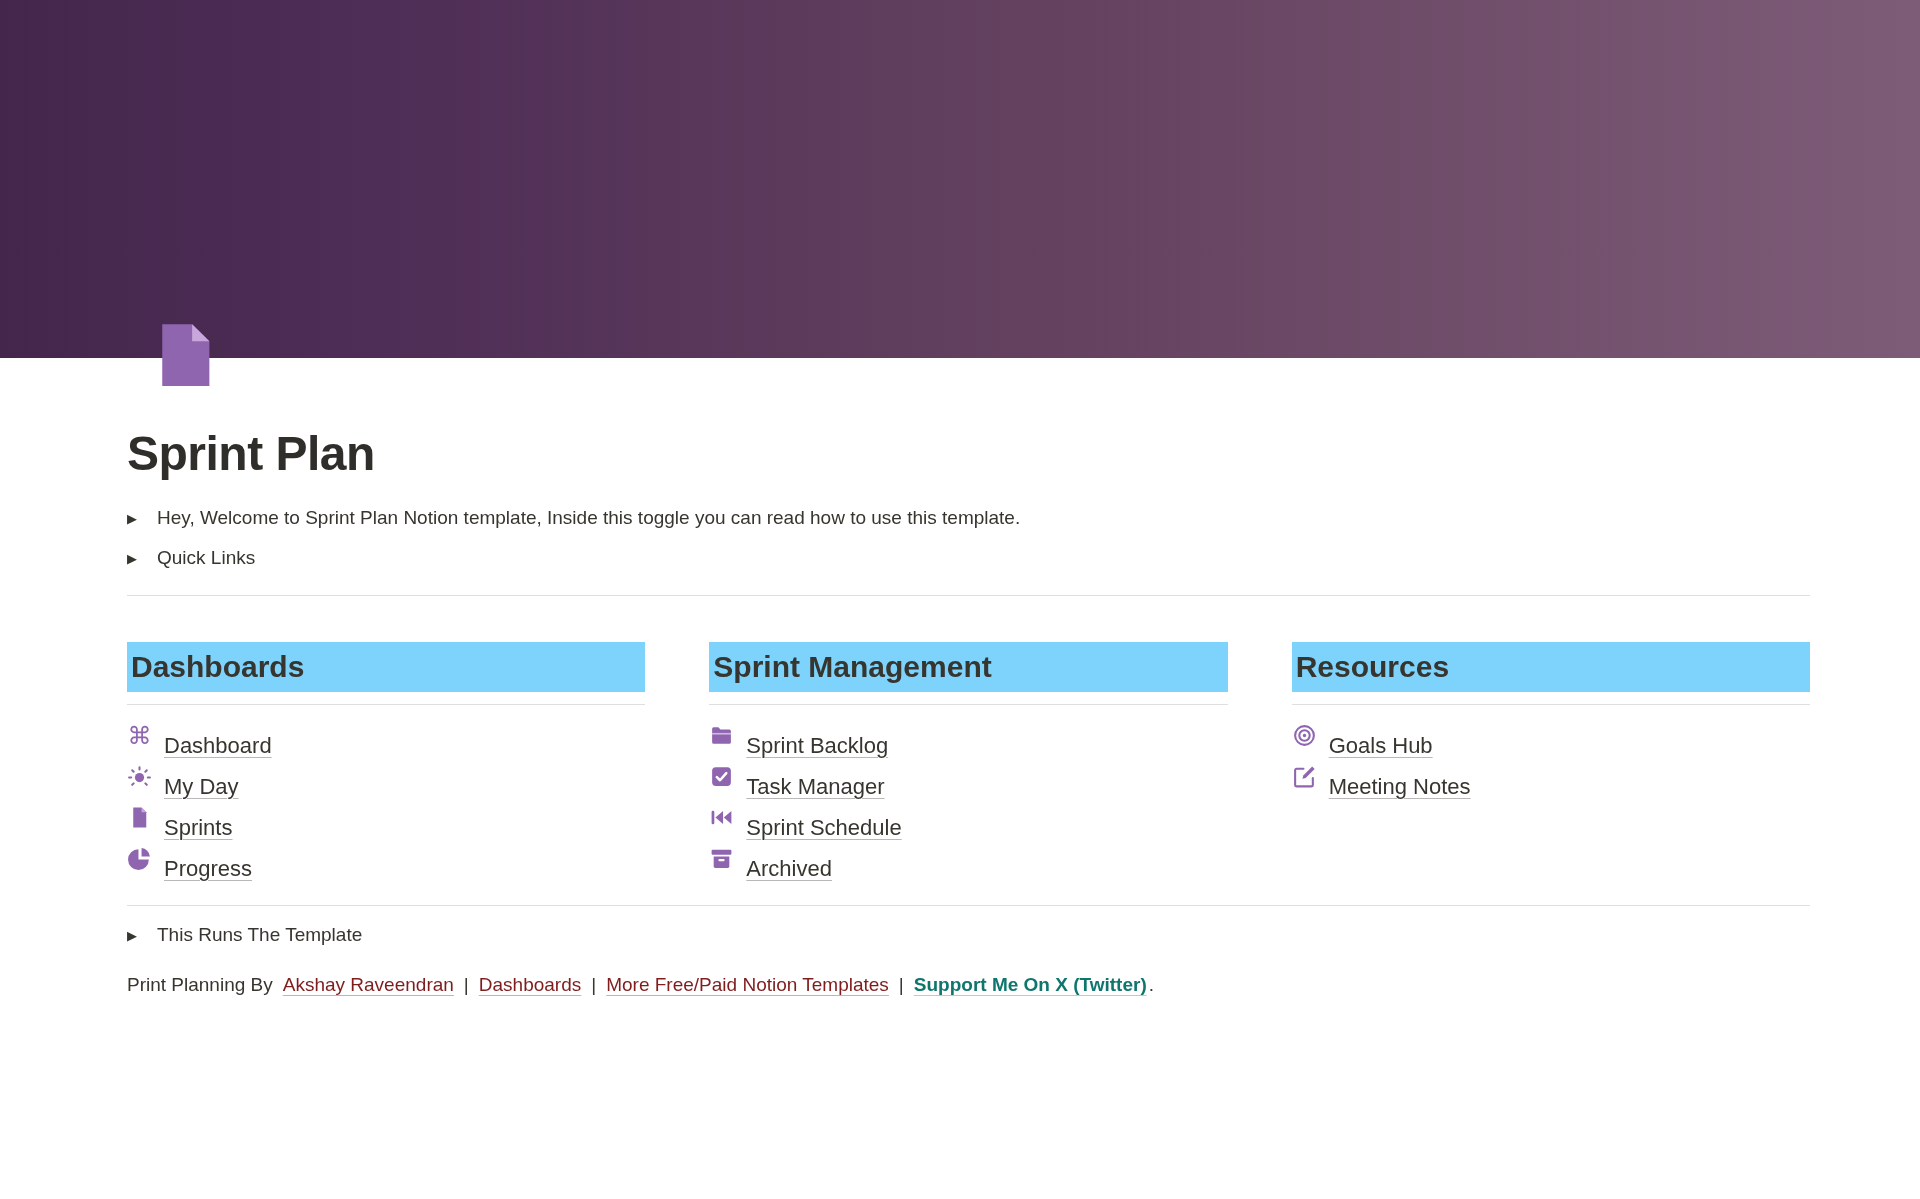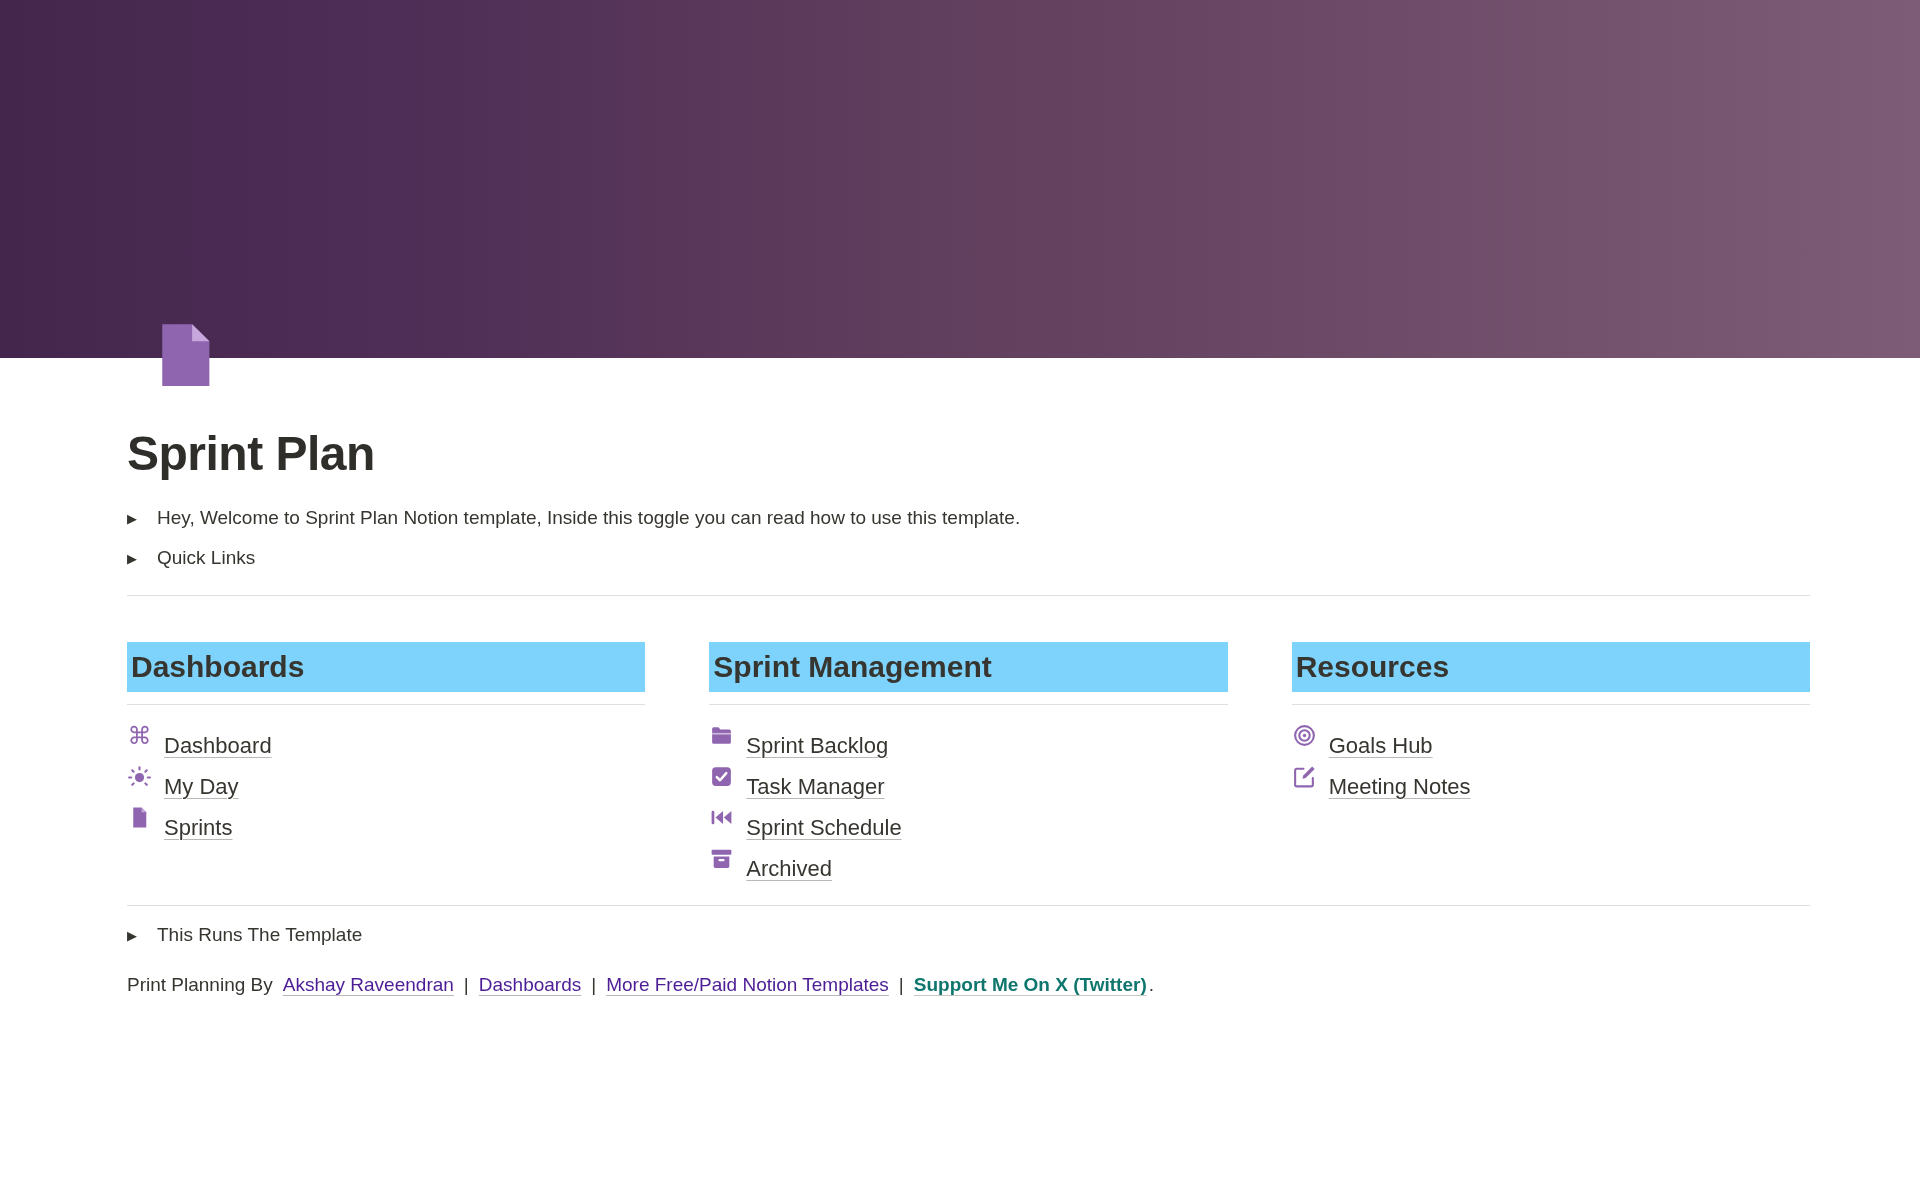--- a/index.html
+++ b/index.html
@@ -93,21 +93,21 @@
   }
   .footer {
     display: flex; align-items: baseline;
     gap: 10px;
     margin-top: 28px;
     font-size: 19px;
     text-align: center;
   }
   .footer .plain { color: #37352F; }
   .footer a {
-    color: #4c1d95;
+    color: #7f1d1d;
     text-decoration: underline;
     text-decoration-color: rgba(55,53,47,0.35);
     text-underline-offset: 4px;
     cursor: pointer;
   }
   .footer a.muted {
     color: #0f766e;
     text-decoration-color: rgba(165,162,156,0.6);
     font-weight: bold;
   }
@@ -168,20 +168,29 @@
       <div class="link-row">
         <span class="link-icon">
           <svg viewBox="0 0 24 24">
             <path d="M6 2.5h8l4.5 4.5v14.5H6z" fill="#9065B0"></path>
             <path d="M14 2.5V7h4.5z" fill="#C7A7DC"></path>
           </svg>
         </span>
         <span class="link-label">Sprints</span>
       </div>
 
+      <div class="link-row">
+        <span class="link-icon">
+          <svg viewBox="0 0 24 24" fill="#9065B0">
+            <path d="M11 13V3A10 10 0 1 0 21 13H11z"></path>
+            <path d="M14 2a9 9 0 0 1 8 8h-8z"></path>
+          </svg>
+        </span>
+        <span class="link-label">Progress</span>
+      </div>
     </div>
 
     <div class="col">
       <div class="col-heading">Sprint Management</div>
       <hr class="col-divider">
 
       <div class="link-row">
         <span class="link-icon">
           <svg viewBox="0 0 24 24" fill="#9065B0">
             <path d="M3 5.5a1.5 1.5 0 0 1 1.5-1.5H9l2 2.2h8.5A1.5 1.5 0 0 1 21 7.7V18.5a1.5 1.5 0 0 1-1.5 1.5h-15A1.5 1.5 0 0 1 3 18.5z"></path>

